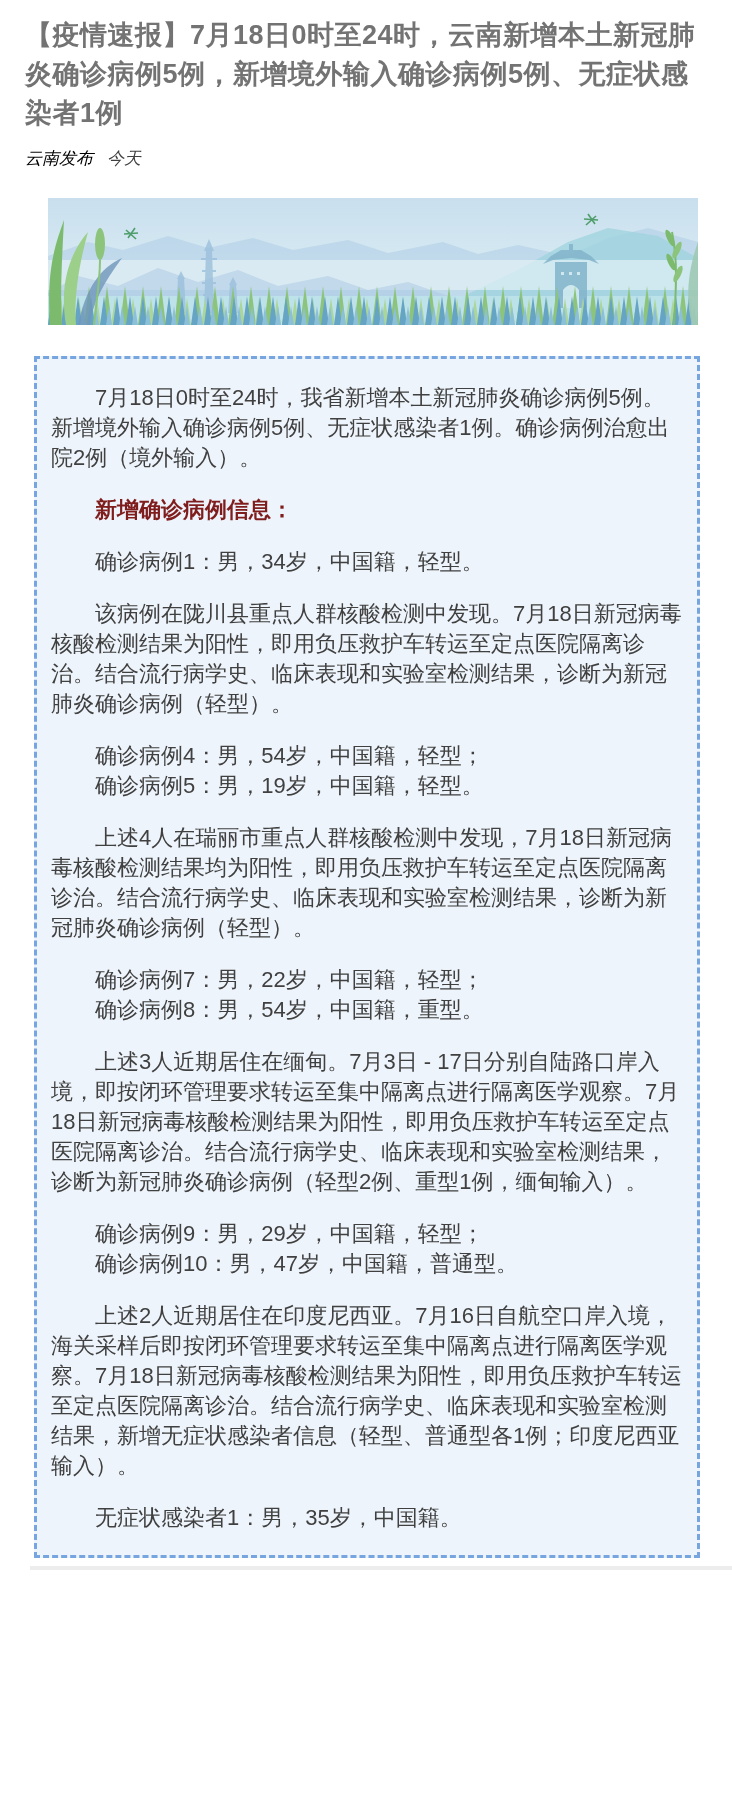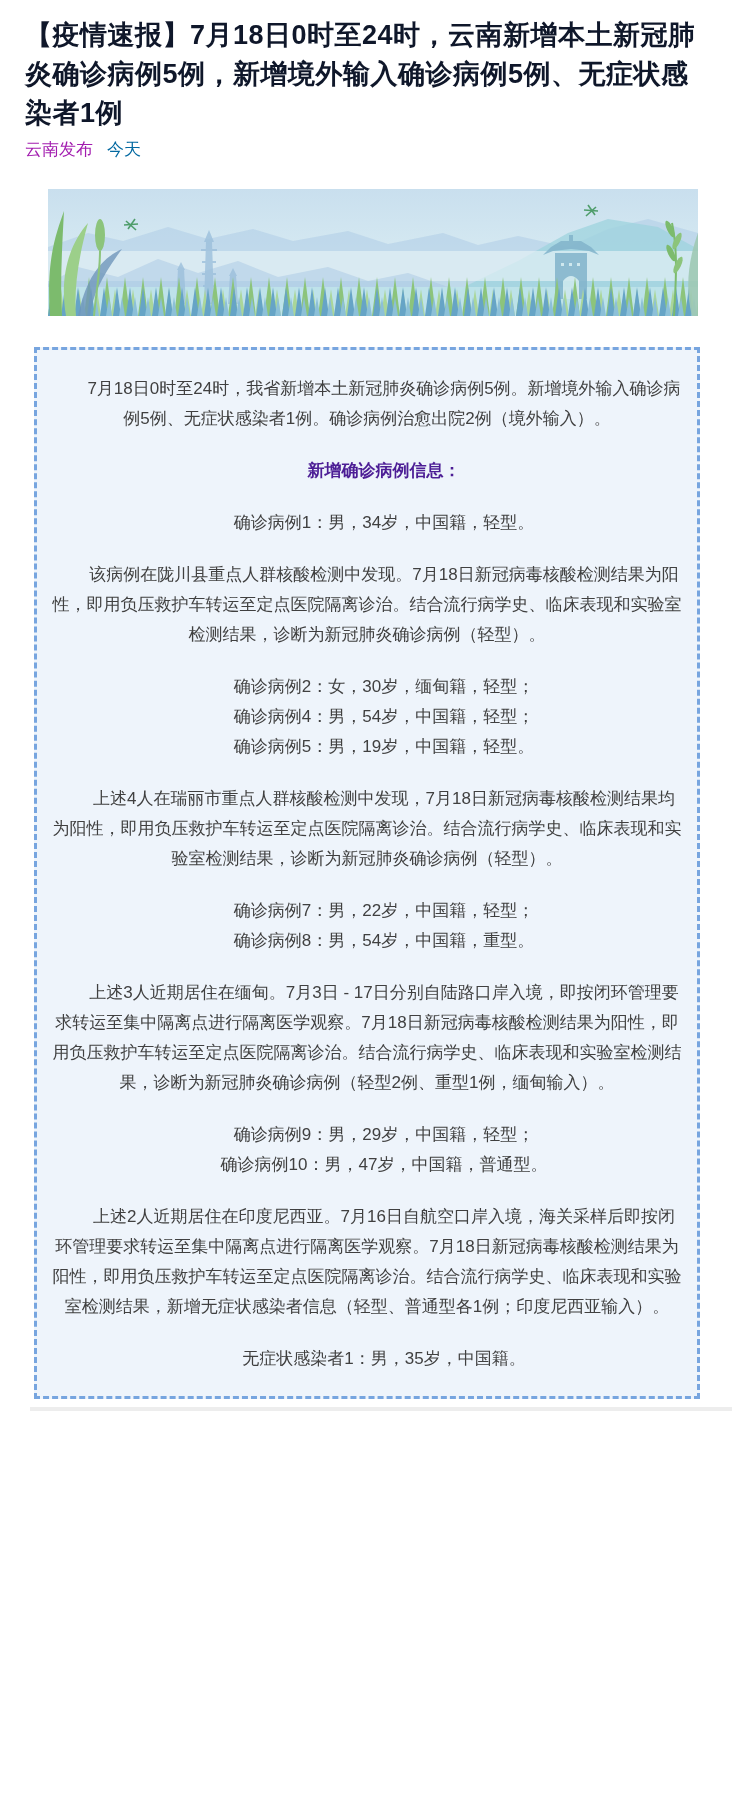--- a/index.html
+++ b/index.html
@@ -1,25 +1,25 @@
 <!DOCTYPE html>
 <html><head>
 <meta charset="utf-8">
 <style>
   html,body{margin:0;padding:0;background:#ffffff;}
   body{width:732px;font-family:"Liberation Sans","DejaVu Sans",sans-serif;color:#404040;}
   .page{width:732px;overflow:hidden;}
-  .title{margin:16px 25px 5px 25px;font-size:27px;line-height:39px;font-weight:700;color:#0f172a;letter-spacing:0.5px;}
+  .title{margin:16px 25px 14px 25px;font-size:27px;line-height:39px;font-weight:700;color:#737373;letter-spacing:0.5px;}
   .byline{margin:0 25px 27px 25px;font-size:17px;line-height:24px;}
-  .author{color:#a21caf;margin-right:14px;cursor:pointer;text-decoration:none;}
-  .date{color:#0369a1;}
+  .author{color:#000000;margin-right:14px;cursor:pointer;text-decoration:none;font-style:italic;}
+  .date{color:#404040;font-style:italic;}
   .banner{display:block;margin-left:48px;width:650px;height:127px;}
   .box{margin:31px 32px 0 34px;border:3px dashed #77a5df;background:#eef4fb;padding:24px 14px 0 14px;}
-  .para{margin:0 0 22px 0;font-size:17px;line-height:30px;text-indent:2em;color:#404040;text-align:center;}
-  .para.heading{font-weight:700;color:#4c1d95;}
+  .para{margin:0 0 22px 0;font-size:22px;line-height:30px;text-indent:2em;color:#404040;}
+  .para.heading{font-weight:700;color:#7f1d1d;}
   .case-line{display:block;text-indent:2em;}
   .divider{height:4px;background:#ededed;margin:8px 0 20px 30px;}
 </style>
 </head>
 <body>
 
 <div class="page">
 
   <h1 class="title">【疫情速报】7月18日0时至24时，云南新增本土新冠肺炎确诊病例5例，新增境外输入确诊病例5例、无症状感染者1例</h1>
 
@@ -98,21 +98,20 @@
       <line x1="-2" y1="3" x2="12" y2="4"></line>
     </g>
   </svg>
 
   <div class="box">
       <p class="para"><span>7月18日0时至24时，我省新增本土新冠肺炎确诊病例5例。新增境外输入确诊病例5例、无症状感染者1例。确诊病例治愈出院2例（境外输入）。</span></p>
       <p class="para heading"><span>新增确诊病例信息：</span></p>
       <p class="para"><span>确诊病例1：男，34岁，中国籍，轻型。</span></p>
       <p class="para"><span>该病例在陇川县重点人群核酸检测中发现。7月18日新冠病毒核酸检测结果为阳性，即用负压救护车转运至定点医院隔离诊治。结合流行病学史、临床表现和实验室检测结果，诊断为新冠肺炎确诊病例（轻型）。</span></p>
       <p class="para">
-        <span class="case-line">确诊病例2：女，30岁，缅甸籍，轻型；</span>
         <span class="case-line">确诊病例4：男，54岁，中国籍，轻型；</span>
         <span class="case-line">确诊病例5：男，19岁，中国籍，轻型。</span>
       </p>
       <p class="para"><span>上述4人在瑞丽市重点人群核酸检测中发现，7月18日新冠病毒核酸检测结果均为阳性，即用负压救护车转运至定点医院隔离诊治。结合流行病学史、临床表现和实验室检测结果，诊断为新冠肺炎确诊病例（轻型）。</span></p>
       <p class="para">
         <span class="case-line">确诊病例7：男，22岁，中国籍，轻型；</span>
         <span class="case-line">确诊病例8：男，54岁，中国籍，重型。</span>
       </p>
       <p class="para"><span>上述3人近期居住在缅甸。7月3日 - 17日分别自陆路口岸入境，即按闭环管理要求转运至集中隔离点进行隔离医学观察。7月18日新冠病毒核酸检测结果为阳性，即用负压救护车转运至定点医院隔离诊治。结合流行病学史、临床表现和实验室检测结果，诊断为新冠肺炎确诊病例（轻型2例、重型1例，缅甸输入）。</span></p>
       <p class="para">

